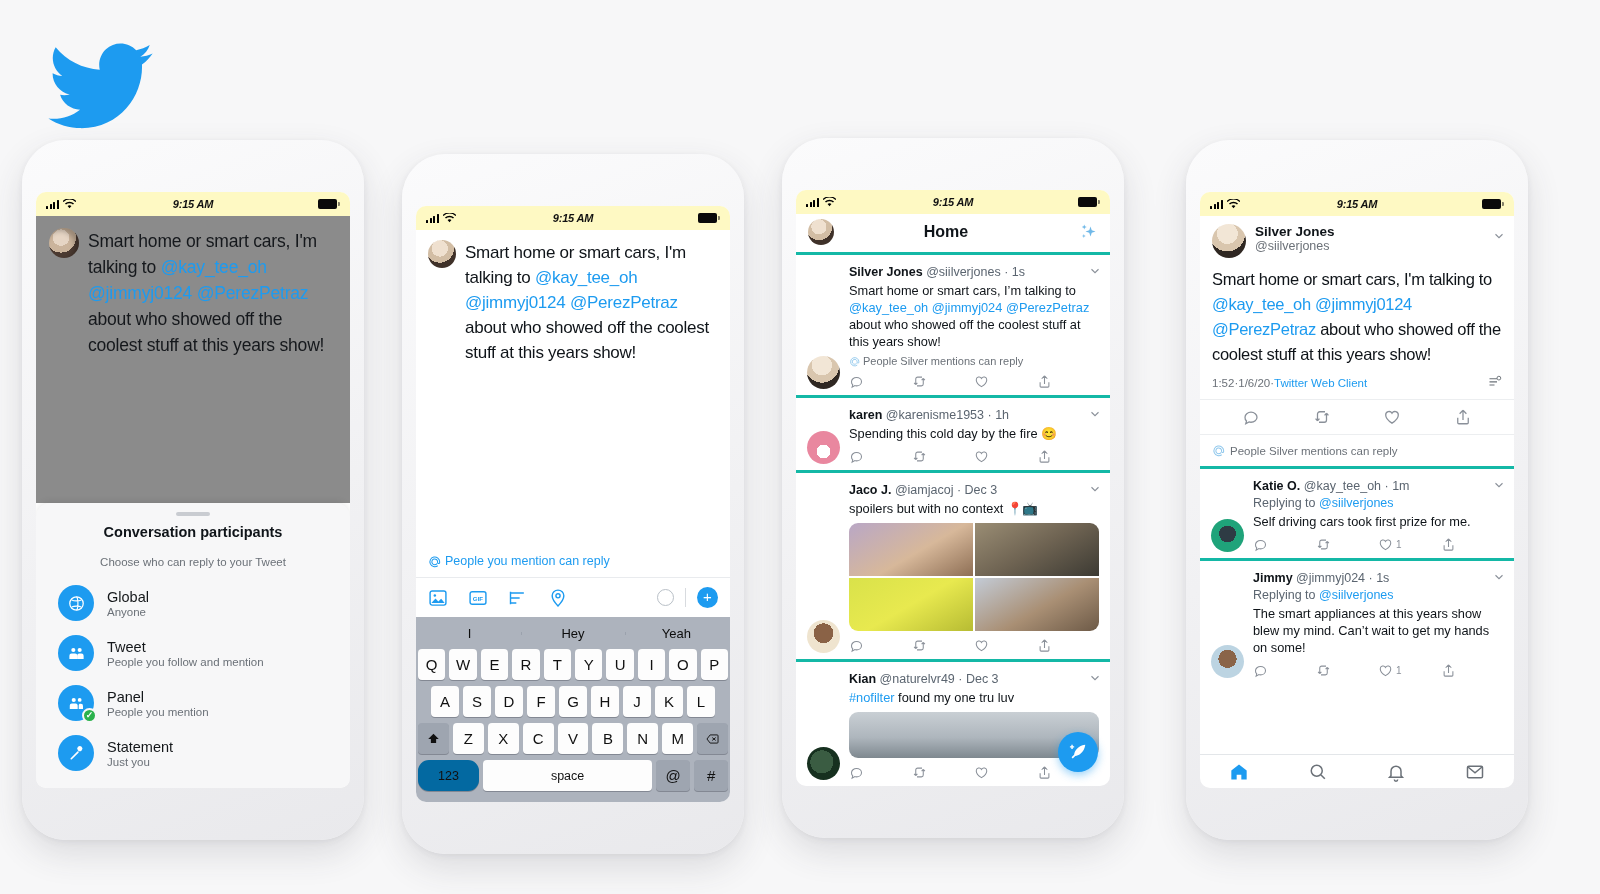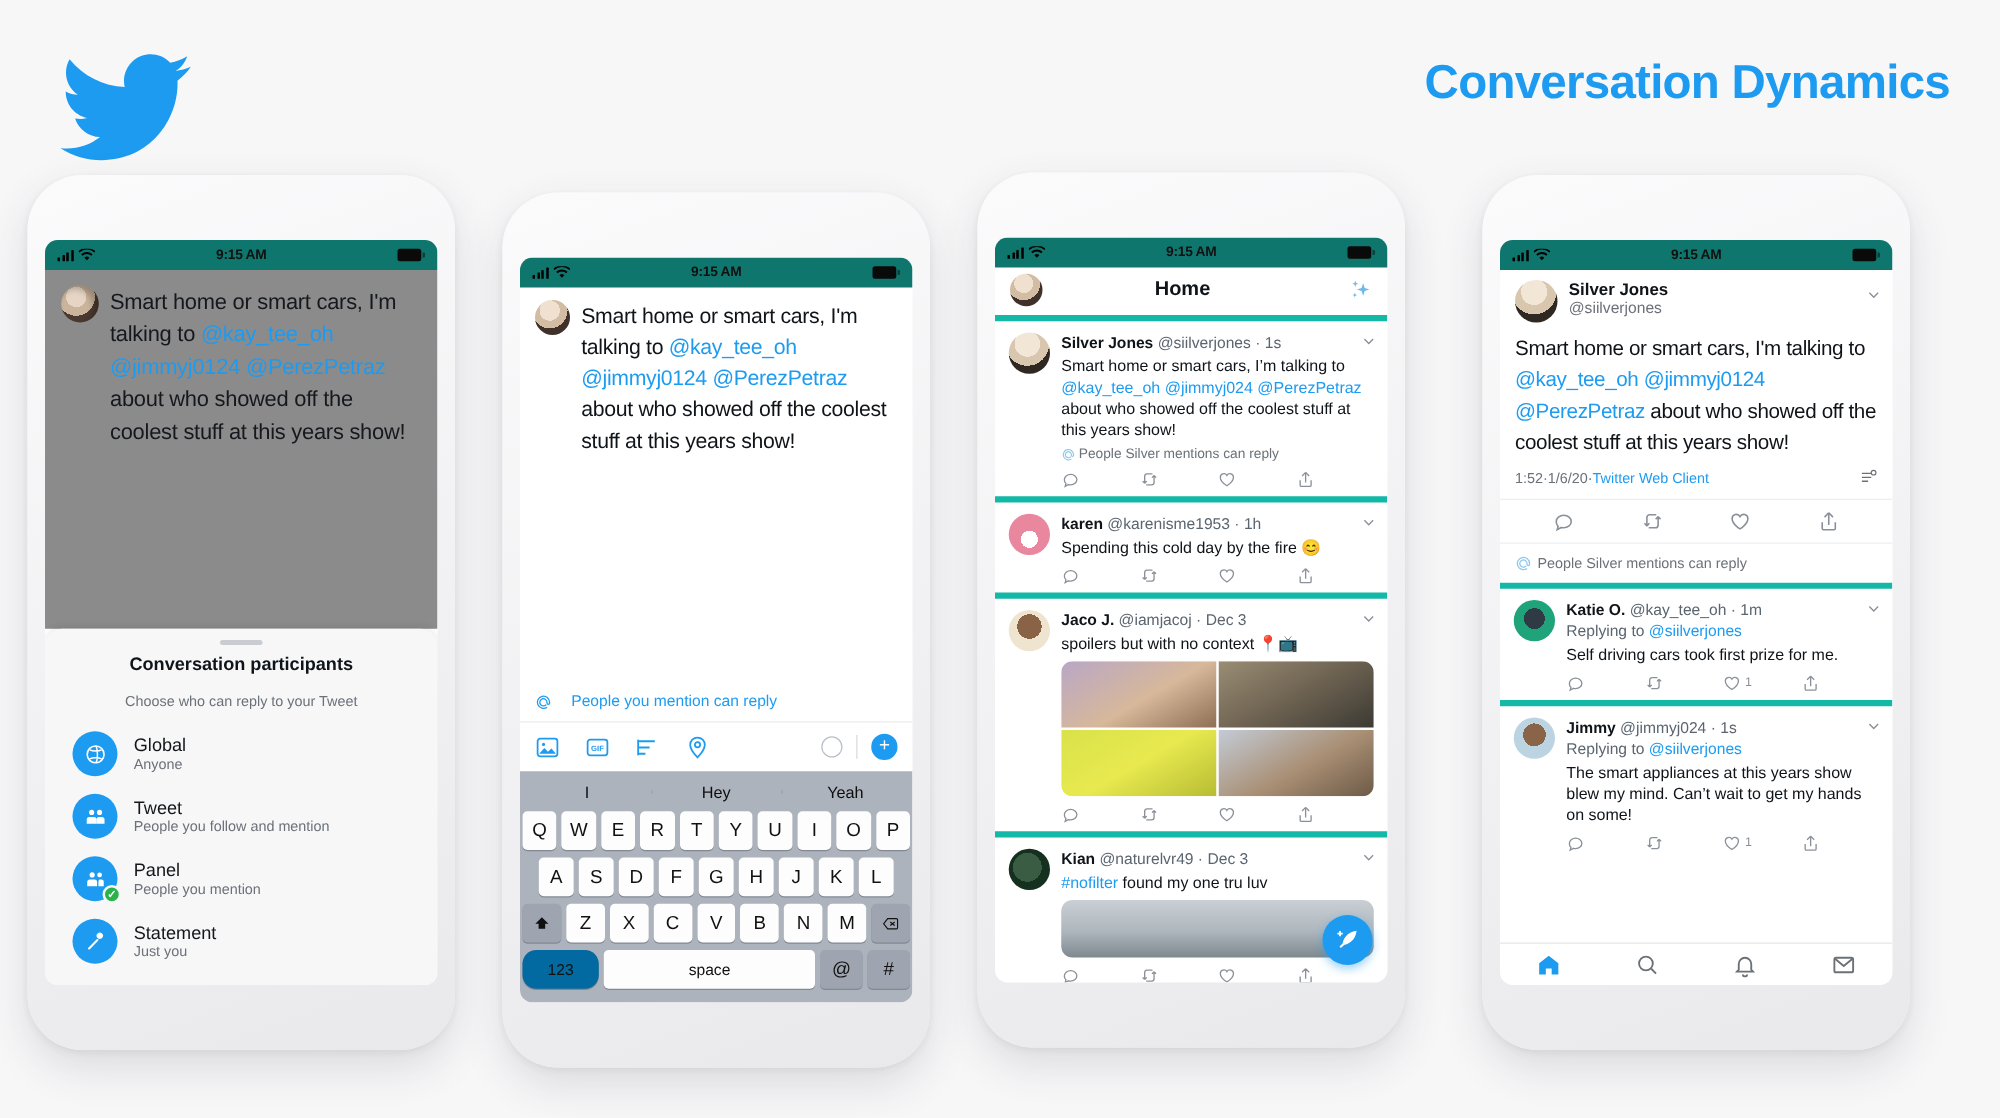--- a/index.html
+++ b/index.html
@@ -34,21 +34,21 @@
   #phone4 { left: 1186px; top: 140px; }
 
   .screen {
     position: absolute; left: 14px; right: 14px; top: 52px; bottom: 52px;
     background: #ffffff; border-radius: 10px; overflow: hidden;
   }
 
   
   .statusbar {
     height: 24px; display: flex; align-items: center;
-    padding: 0 10px; background: #0f766e; position: relative; flex: 0 0 auto;
+    padding: 0 10px; background: #fef9c3; position: relative; flex: 0 0 auto; font-style: italic;
   }
   .sb-left { display: flex; align-items: flex-end; gap: 4px; }
   .bars { display: flex; align-items: flex-end; gap: 1.5px; height: 9px; }
   .bars i { width: 2px; background: #000; display: block; border-radius: .5px; }
   .bars i:nth-child(1){height:3px;} .bars i:nth-child(2){height:5px;}
   .bars i:nth-child(3){height:7px;} .bars i:nth-child(4){height:9px;}
   .sb-time {
     position: absolute; left: 0; right: 0; text-align: center;
     font-size: 11px; font-weight: bold; color: #111; letter-spacing: -0.2px;
   }
@@ -96,21 +96,21 @@
 
   
   #phone2 .screen { display: flex; flex-direction: column; background:#fff; }
   .p2-compose { padding: 10px 12px 0 12px; display:flex; gap:9px; align-items:flex-start; flex:0 0 auto;}
   .p2-avatar {
     width: 28px; height: 28px; border-radius: 50%; flex:0 0 auto;
     background: radial-gradient(circle at 42% 30%, #efe0cf 0 32%, #d2bda4 32% 56%, #3f3129 56% 100%);
   }
   .p2-text { font-size: 17px; line-height: 25px; color: #0f1419; letter-spacing:-0.25px; }
   .p2-spacer { flex: 1 1 auto; }
-  .p2-reply { padding: 0 12px 9px 12px; font-size: 12.5px; color:#1d9bf0; display:flex; align-items:flex-end; gap:16px; flex:0 0 auto;}
+  .p2-reply { padding: 0 12px 9px 12px; font-size: 12.5px; color:#1d9bf0; display:flex; align-items:flex-end; gap:4px; flex:0 0 auto;}
   .p2-toolbar {
     border-top: 1px solid #e9ebee; padding: 9px 12px; display:flex; align-items:center; gap:20px; flex:0 0 auto;
   }
   .p2-toolbar .tb { width: 20px; height: 20px; color:#1d9bf0; }
   .p2-tb-right { margin-left:auto; display:flex; align-items:center; gap: 11px; }
   .ring { width: 17px; height: 17px; border-radius:50%; border:1.6px solid #b9c0c7; }
   .divider-v { width:1px; height:19px; background:#d8dbdf; }
   .plusbtn { width: 21px; height: 21px; border-radius:50%; background:#1d9bf0; color:#fff;
              display:flex; align-items:center; justify-content:center; font-size:15px; line-height:1; padding-bottom:2px; }
 
@@ -137,21 +137,21 @@
   
   #phone3 .screen { display:flex; flex-direction:column; background:#fff; }
   .p3-nav { display:flex; align-items:center; padding: 5px 12px 7px 12px; position:relative; flex:0 0 auto;}
   .nav-av {
     width:26px; height:26px; border-radius:50%;
     background: radial-gradient(circle at 42% 30%, #efe0cf 0 32%, #d2bda4 32% 56%, #3f3129 56% 100%);
   }
   .p3-navtitle { position:absolute; left:0; right:14px; text-align:center; font-size:16px; font-weight:bold; color:#0f1419; }
   .sparkle { margin-left:auto; color:#6fb8e8; width:20px; height:20px; z-index:2;}
   .p3-feed { flex:1 1 auto; overflow:hidden; }
-  .tw { display:flex; gap:9px; padding: 9px 11px 6px 11px; border-top:5px solid #14b8a6; position:relative; }
+  .tw { display:flex; gap:9px; padding: 9px 11px 6px 11px; border-top:3px solid #14b8a6; position:relative;align-items:flex-end; }
   .tw-av { width:33px; height:33px; border-radius:50%; flex:0 0 auto; }
   .av-silver { background: radial-gradient(circle at 45% 28%, #f2e6d6 0 34%, #d9c6ae 34% 58%, #2f2722 58% 100%); }
   .av-karen  { background: radial-gradient(circle at 50% 62%, #fff 0 26%, #e9879f 26% 100%); }
   .av-jaco   { background: radial-gradient(circle at 50% 40%, #8a6246 0 38%, #efe4cf 38% 100%); }
   .av-kian   { background: radial-gradient(circle at 45% 45%, #3a5c42 0 45%, #16301f 45% 100%); }
   .av-katie  { background: radial-gradient(circle at 50% 45%, #2e3b44 0 34%, #1fa37a 34% 100%); }
   .av-jimmy  { background: radial-gradient(circle at 50% 42%, #8a6448 0 36%, #bcd4e2 36% 100%); }
   .tw-body { flex:1 1 auto; min-width:0; }
   .tw-head { font-size:12.5px; color:#5b6570; line-height:17px; }
   .tw-head b { color:#0f1419; font-size:12.5px; }
@@ -199,21 +199,20 @@
 </style>
 </head>
 <body>
 
 <div id="stage">
 
   <svg id="bird" viewBox="0 0 248 204">
     <path fill="#1d9bf0" d="M221.95 51.29c.15 2.17.15 4.34.15 6.53 0 66.73-50.8 143.69-143.69 143.69v-.04c-27.44.04-54.31-7.82-77.41-22.64 3.99.48 8 .72 12.02.73 22.74.02 44.83-7.61 62.72-21.66-21.61-.41-40.56-14.5-47.18-35.07 7.57 1.46 15.37 1.16 22.8-.87-23.56-4.76-40.51-25.46-40.51-49.5v-.64c7.02 3.91 14.88 6.08 22.92 6.32C11.58 63.31 4.74 33.79 18.14 10.71c25.64 31.55 63.47 50.73 104.08 52.76-4.07-17.54 1.49-35.92 14.61-48.25 20.34-19.12 52.33-18.14 71.45 2.19 11.31-2.23 22.15-6.38 32.07-12.26-3.77 11.69-11.66 21.62-22.2 27.93 10.01-1.18 19.79-3.86 29-7.95-6.78 10.16-15.32 19.01-25.2 26.16z"></path>
   </svg>
 
-  <div id="deck-title">Conversation Dynamics</div>
 
   <div class="phone" id="phone1">
     <div class="screen">
 
       <div class="statusbar">
         <div class="sb-left">
           <span class="bars">
               <i></i>
               <i></i>
               <i></i>

